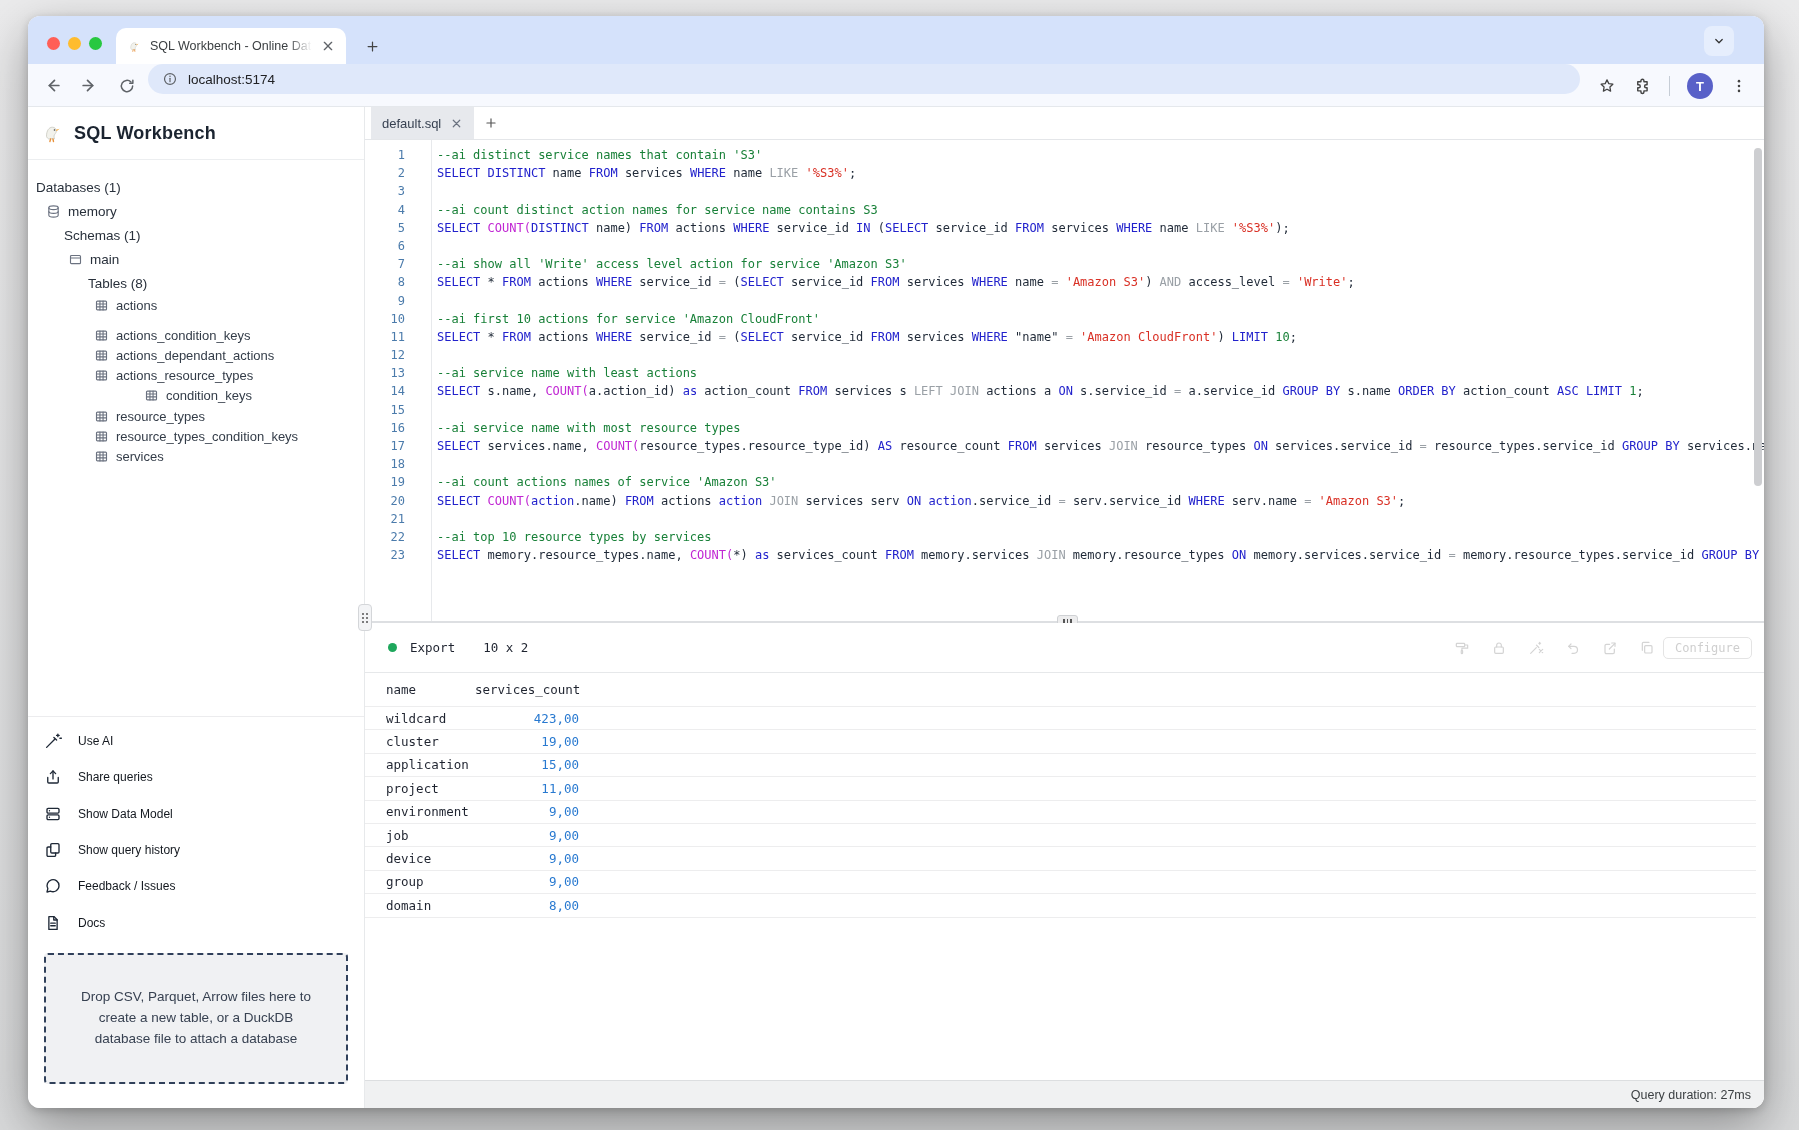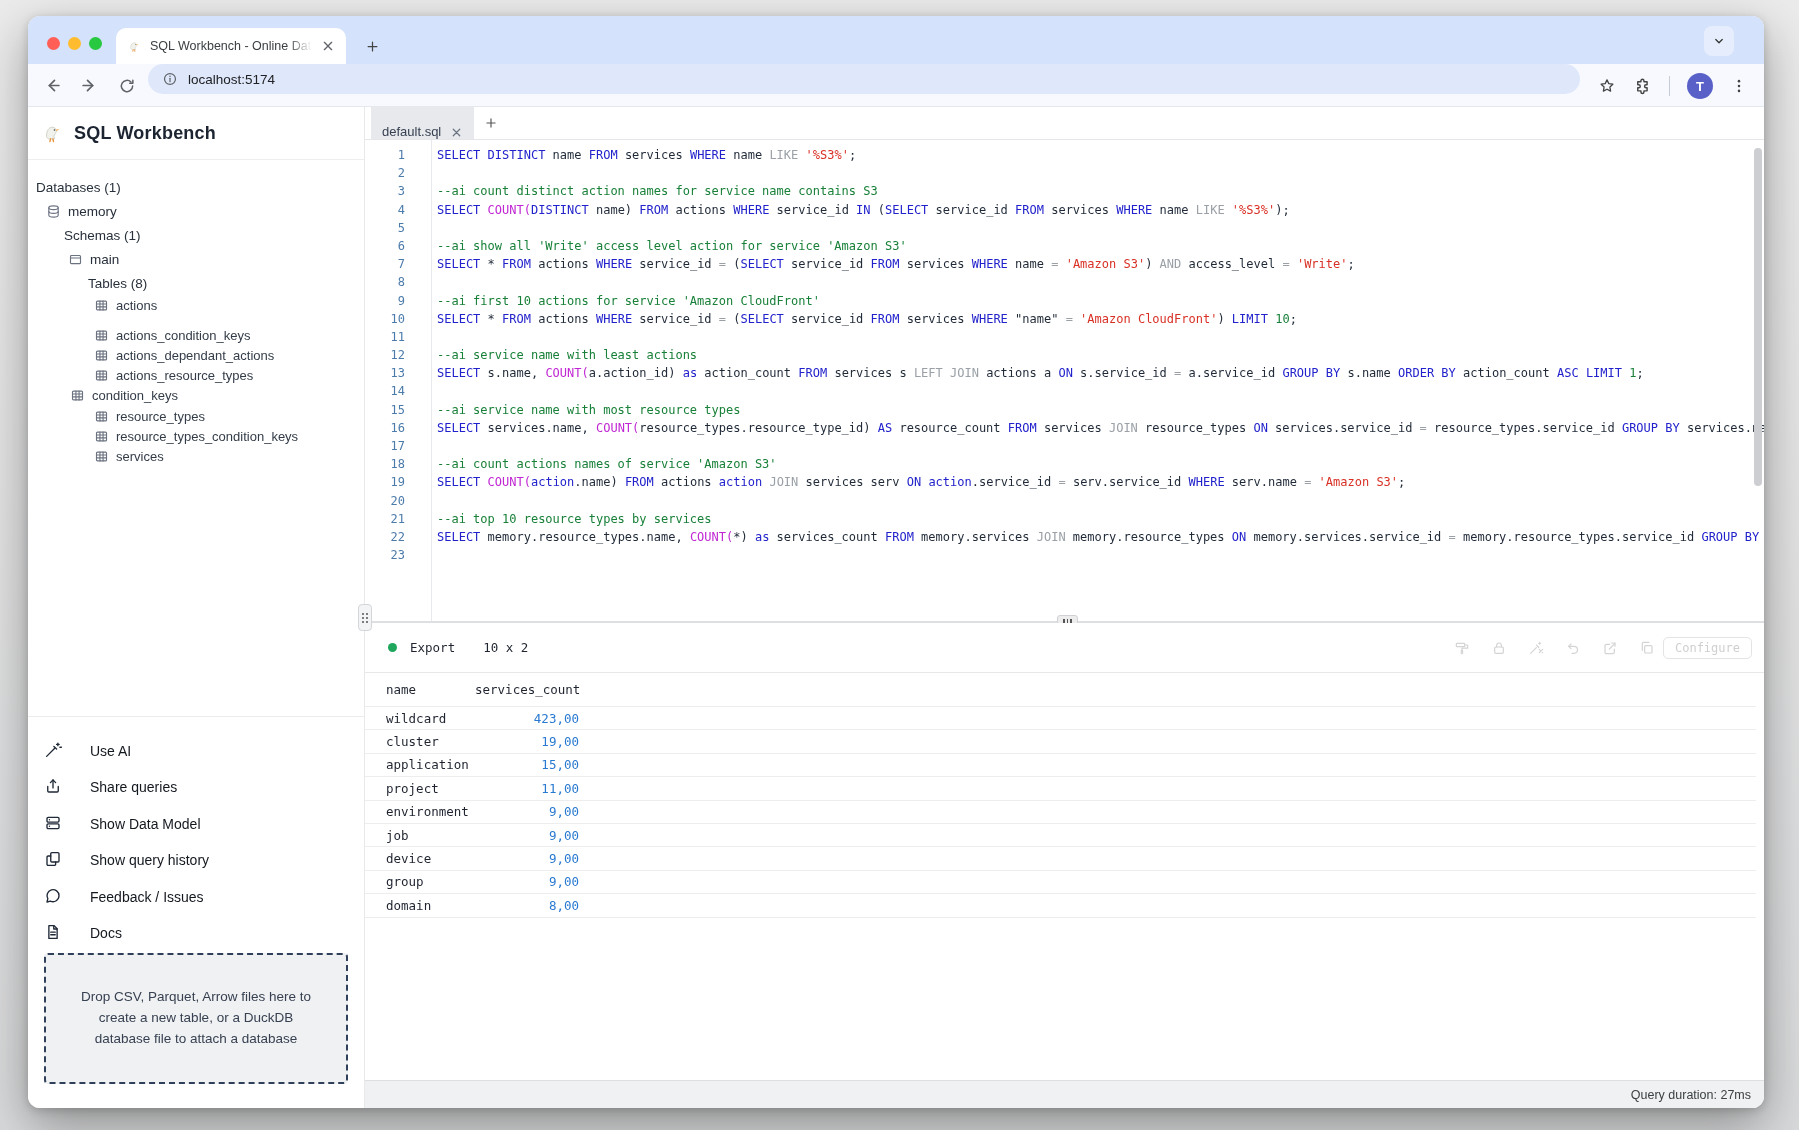--- a/index.html
+++ b/index.html
@@ -36,29 +36,29 @@
   
   .sidebar { width:337px; background:#fff; border-right:1px solid #e7e9eb; position:relative; display:flex; flex-direction:column; }
   .sb-header { height:53px; border-bottom:1px solid #eceef0; display:flex; align-items:center; padding:0 12px; gap:10px; }
   .sb-title { font-size:18px; font-weight:700; color:#1b2430; letter-spacing:.2px; }
   .tree { padding-top:15px; flex:1 1 auto; overflow:hidden; }
   .trow { display:flex; align-items:center; gap:7px; font-size:13px; color:#333c48; }
   .trow.group { height:24px; font-size:13.5px; color:#28303b; }
   .trow.item  { height:20.2px; }
   .trow .ticon { width:15px; height:15px; color:#6b7280; flex:0 0 auto; }
   .sb-menu { border-top:1px solid #ececee; padding:6px 0 4px; }
-  .mrow { height:36.4px; display:flex; align-items:flex-end; gap:28px; padding:0 16px; font-size:14px; font-weight:500; color:#13181f; }
+  .mrow { height:36.4px; display:flex; align-items:center; gap:16px; padding:0 16px; font-size:12px; font-weight:500; color:#13181f; }
   .mrow .micon { width:18px; height:18px; color:#1f2937; flex:0 0 auto; }
   .dropzone { margin:8px 16px 24px; height:131px; border:2px dashed #30405a; border-radius:4px; background:#f0f1f3;
               display:flex; align-items:center; justify-content:center; text-align:center; padding:10px 26px;
               font-size:13.5px; color:#374151; line-height:1.55; }
   
   .main { flex:1 1 auto; position:relative; background:#fff; }
   .etabbar { position:absolute; left:0; top:0; right:0; height:33px; background:#fff; border-bottom:1px solid #e4e6e9; display:flex; align-items:stretch; }
-  .etab { margin-left:6px; background:#e7e9ed; display:flex; align-items:flex-end; gap:9px; padding:0 11px; font-size:13px; color:#374151; }
+  .etab { margin-left:6px; background:#e7e9ed; display:flex; align-items:center; gap:9px; padding:0 11px; font-size:13px; color:#374151; }
   .etab .eclose { width:13px; height:13px; color:#6b7280; }
   .eplus { width:34px; display:flex; align-items:center; justify-content:center; color:#555; }
   .editor { position:absolute; left:0; top:33px; right:0; height:481px; background:#fff; overflow:hidden;
             font-family:"DejaVu Sans Mono",monospace; font-size:12px; }
   .gutter { position:absolute; left:0; top:0; bottom:0; width:67px; border-right:1px solid #e7e9ec; padding-top:6px; }
   .gnum { width:40px; text-align:right; height:18.2px; line-height:18.2px; color:var(--c-line_number,#4b7bab); }
   .code { position:absolute; left:72px; top:0; right:0; bottom:0; padding-top:6px; overflow:hidden; }
   .cline { height:18.2px; line-height:18.2px; white-space:pre; color:var(--c-identifier,#1f2937); }
   .tok-kw { color:var(--c-keyword,#2222cc); }
   .tok-fn { color:var(--c-function,#c026d3); }
@@ -259,21 +259,21 @@
           </div>
           <div class="trow item" style="padding-left: 66px;">
             <span class="ticon">
               <svg viewBox="0 0 24 24" fill="none" stroke="currentColor" stroke-width="1.8" stroke-linecap="round" stroke-linejoin="round">
                 <rect x="4" y="5" width="16" height="14" rx="1.5"></rect>
                 <path d="M4 9.6h16M4 14.2h16M9.5 5v14M14.5 5v14"></path>
               </svg>
             </span>
             <span>actions_resource_types</span>
           </div>
-          <div class="trow item" style="padding-left: 42px;">
+          <div class="trow item" style="padding-left: 88px; margin-left: 28px;">
             <span class="ticon">
               <svg viewBox="0 0 24 24" fill="none" stroke="currentColor" stroke-width="1.8" stroke-linecap="round" stroke-linejoin="round">
                 <rect x="4" y="5" width="16" height="14" rx="1.5"></rect>
                 <path d="M4 9.6h16M4 14.2h16M9.5 5v14M14.5 5v14"></path>
               </svg>
             </span>
             <span>condition_keys</span>
           </div>
           <div class="trow item" style="padding-left: 66px;">
             <span class="ticon">
@@ -405,20 +405,21 @@
             <div class="gnum">16</div>
             <div class="gnum">17</div>
             <div class="gnum">18</div>
             <div class="gnum">19</div>
             <div class="gnum">20</div>
             <div class="gnum">21</div>
             <div class="gnum">22</div>
             <div class="gnum">23</div>
           </div>
         <div class="code" id="code">
+            <div class="cline"><span class="tok-cm">--ai distinct service names that contain 'S3'</span></div>
             <div class="cline"><span class="tok-kw">SELECT</span><span> </span><span class="tok-kw">DISTINCT</span><span> name </span><span class="tok-kw">FROM</span><span> services </span><span class="tok-kw">WHERE</span><span> name </span><span class="tok-op">LIKE</span><span> </span><span class="tok-str">'%S3%'</span><span>;</span></div>
             <div class="cline"></div>
             <div class="cline"><span class="tok-cm">--ai count distinct action names for service name contains S3</span></div>
             <div class="cline"><span class="tok-kw">SELECT</span><span> </span><span class="tok-fn">COUNT(</span><span class="tok-kw">DISTINCT</span><span> name) </span><span class="tok-kw">FROM</span><span> actions </span><span class="tok-kw">WHERE</span><span> service_id </span><span class="tok-kw">IN</span><span> (</span><span class="tok-kw">SELECT</span><span> service_id </span><span class="tok-kw">FROM</span><span> services </span><span class="tok-kw">WHERE</span><span> name </span><span class="tok-op">LIKE</span><span> </span><span class="tok-str">'%S3%'</span><span>);</span></div>
             <div class="cline"></div>
             <div class="cline"><span class="tok-cm">--ai show all 'Write' access level action for service 'Amazon S3'</span></div>
             <div class="cline"><span class="tok-kw">SELECT</span><span> * </span><span class="tok-kw">FROM</span><span> actions </span><span class="tok-kw">WHERE</span><span> service_id </span><span class="tok-op">=</span><span> (</span><span class="tok-kw">SELECT</span><span> service_id </span><span class="tok-kw">FROM</span><span> services </span><span class="tok-kw">WHERE</span><span> name </span><span class="tok-op">=</span><span> </span><span class="tok-str">'Amazon S3'</span><span>) </span><span class="tok-op">AND</span><span> access_level </span><span class="tok-op">=</span><span> </span><span class="tok-str">'Write'</span><span>;</span></div>
             <div class="cline"></div>
             <div class="cline"><span class="tok-cm">--ai first 10 actions for service 'Amazon CloudFront'</span></div>
             <div class="cline"><span class="tok-kw">SELECT</span><span> * </span><span class="tok-kw">FROM</span><span> actions </span><span class="tok-kw">WHERE</span><span> service_id </span><span class="tok-op">=</span><span> (</span><span class="tok-kw">SELECT</span><span> service_id </span><span class="tok-kw">FROM</span><span> services </span><span class="tok-kw">WHERE</span><span> "name" </span><span class="tok-op">=</span><span> </span><span class="tok-str">'Amazon CloudFront'</span><span>) </span><span class="tok-kw">LIMIT</span><span> </span><span class="tok-num">10</span><span>;</span></div>

